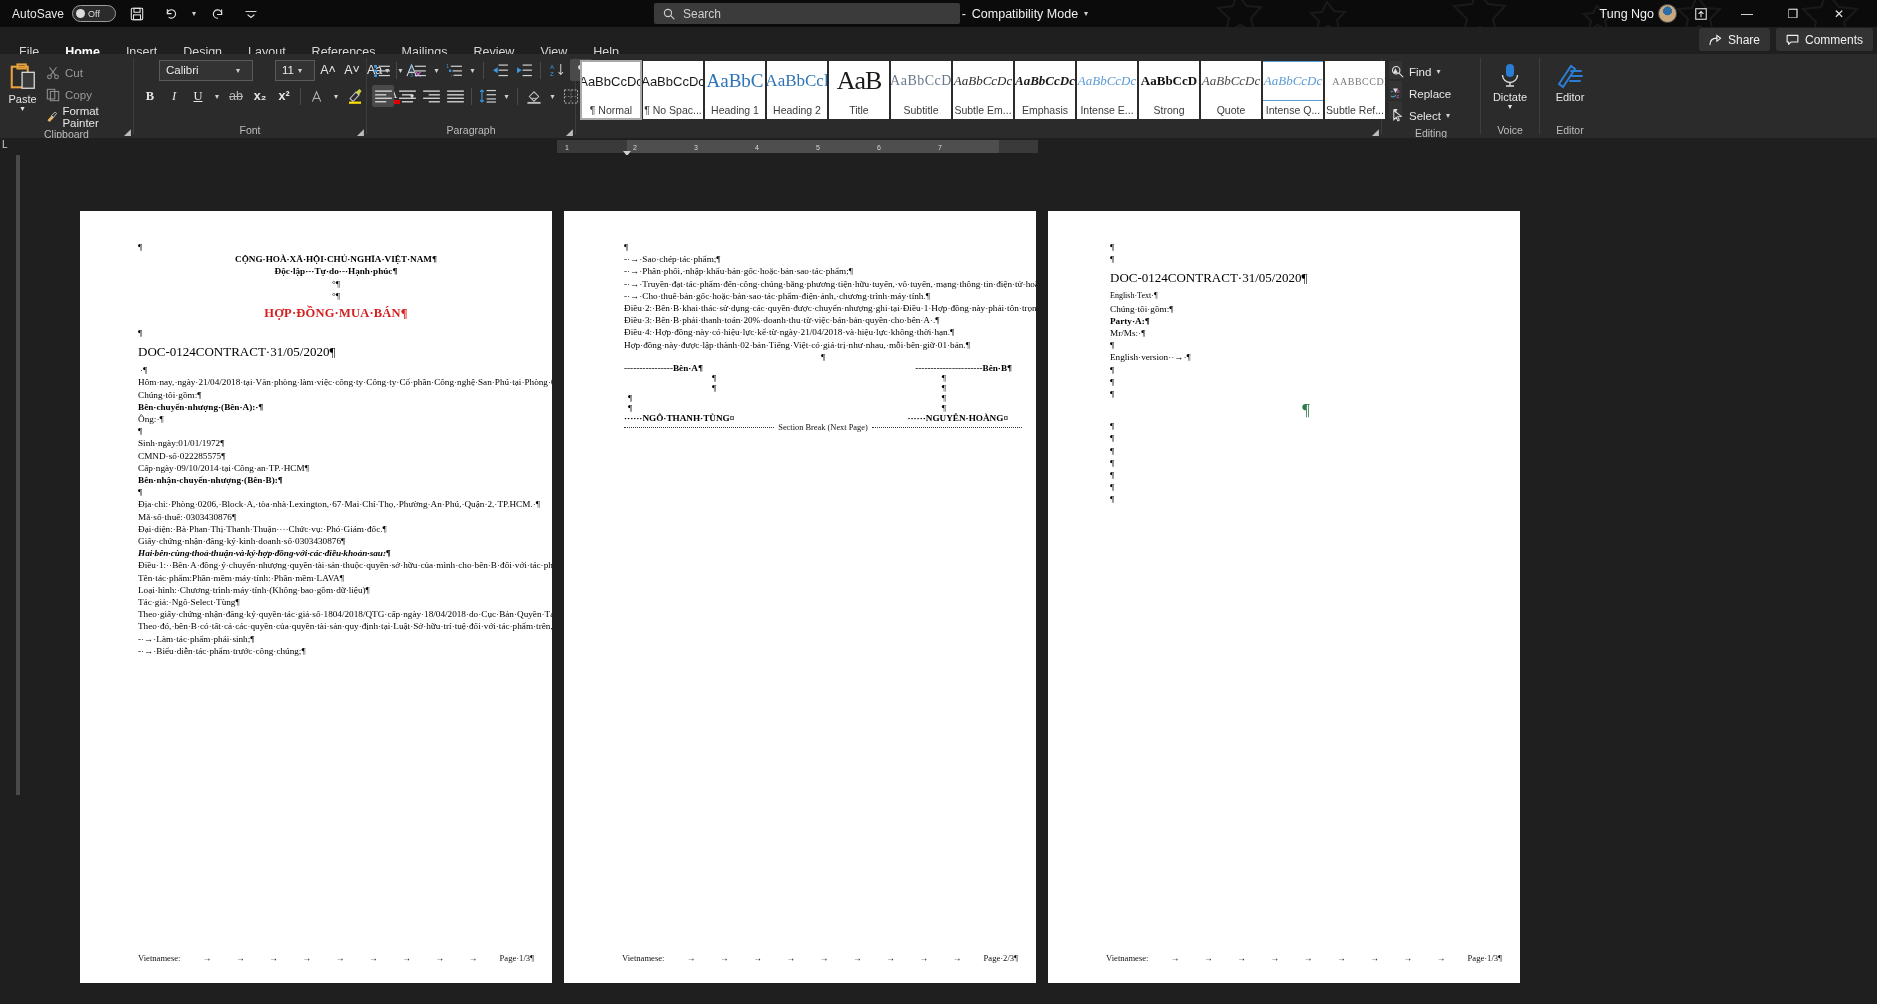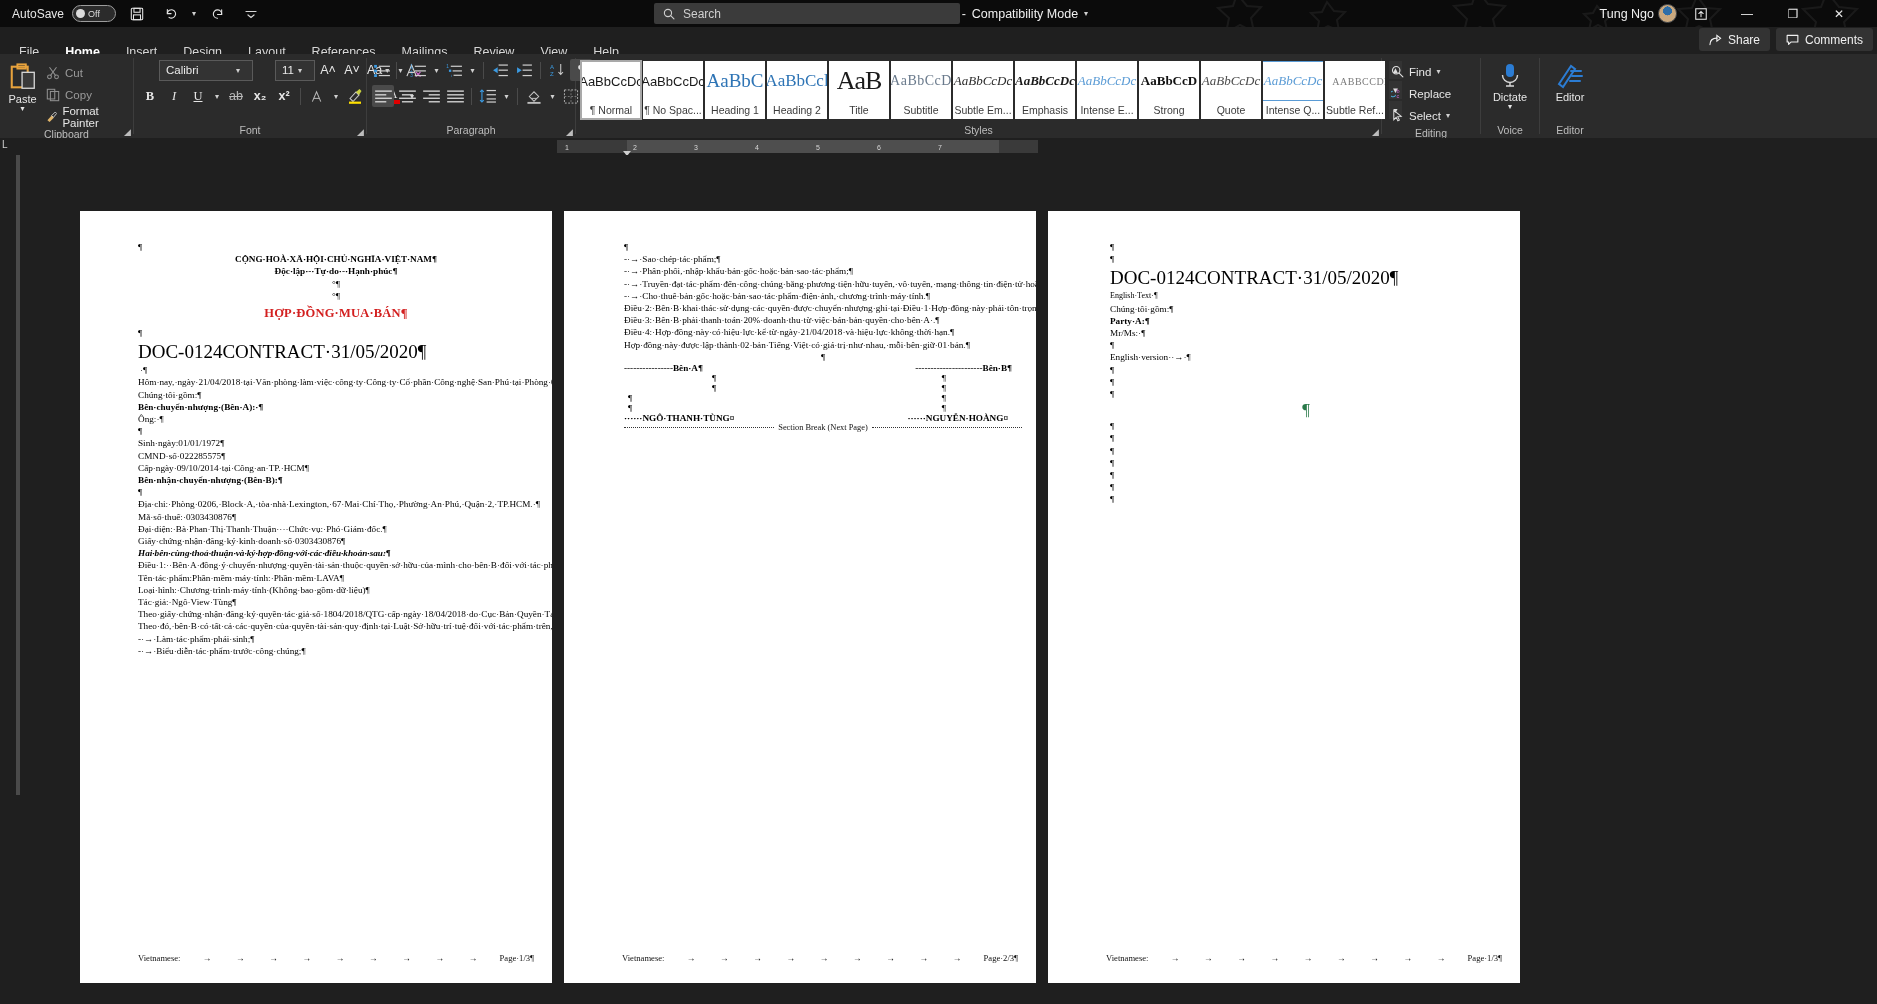--- a/index.html
+++ b/index.html
@@ -179,21 +179,21 @@
     overflow:hidden;
   }
   .page.p1 { left: 80px; }
   .page.p2 { left: 564px; }
   .page.p3 { left: 1048px; }
   .page-inner { position:absolute; left: 58px; right: 18px; top: 30px; }
   .ln { font-size: 9.2px; line-height: 12.2px; white-space:normal; }
   .ln.b { font-weight:bold; }
   .ln.i { font-style:italic; }
   .ctr { text-align:center; }
-  .ln-bignorm { font-size: 19px; line-height: 17px; }
+  .ln-bignorm { font-size: 13px; line-height: 17px; }
   .hdr-red { color:#d32020; font-weight:bold; font-size: 12.5px; text-align:center; letter-spacing:.2px;}
   .hdr-green { color:#20a060; font-weight:bold; font-size: 23px; text-align:center;}
 
   .footer-row {
     position:absolute; left: 58px; right: 18px; bottom: 20px;
     display:flex; align-items:center; font-size: 8.6px; color:#111;
     font-family:"Liberation Serif", serif;
   }
   .footer-row .arrows { flex:1; display:flex; justify-content:space-around; padding: 0 10px; }
   .sec-break {
@@ -625,21 +625,20 @@
             <div class="style-prev" style="font-size:10px;color:#7a7a7a;letter-spacing:.5px;margin-left:13px;">AABBCCDE</div>
             <div class="style-name">Subtle Ref...</div>
           </div>
         </div>
       <div class="gallery-nav">
         <div>▲</div>
         <div>▼</div>
         <div>▾</div>
       </div>
     </div>
-    <div class="rgroup-label">Styles</div>
     <div class="dlg-launcher">◢</div>
   </div>
   <div class="rgroup-sep"></div>
 
   <div class="rgroup" style="width:98px;">
     <div class="rgroup-body">
       <div class="editing-col">
         <div class="smallcmd enabled">
           <svg width="13" height="13" viewBox="0 0 14 14" fill="none" stroke="#e0e0e0" stroke-width="1.2">
             <circle cx="5.6" cy="5.6" r="4"></circle>
@@ -739,21 +738,21 @@
           <div class="ln b">Bên·nhận·chuyển·nhượng·(Bên·B):¶</div>
           <div class="ln">¶</div>
           <div class="ln">Địa·chỉ:·Phòng·0206,·Block·A,·tòa·nhà·Lexington,·67·Mai·Chí·Thọ,·Phường·An·Phú,·Quận·2,·TP.HCM.·¶</div>
           <div class="ln">Mã·số·thuế:·0303430876¶</div>
           <div class="ln">Đại·diện:·Bà·Phan·Thị·Thanh·Thuận····Chức·vụ:·Phó·Giám·đốc.¶</div>
           <div class="ln">Giấy·chứng·nhận·đăng·ký·kinh·doanh·số·0303430876¶</div>
           <div class="ln b i">Hai·bên·cùng·thoả·thuận·và·ký·hợp·đồng·với·các·điều·khoản·sau:¶</div>
           <div class="ln">Điều·1:··Bên·A·đồng·ý·chuyển·nhượng·quyền·tài·sản·thuộc·quyền·sở·hữu·của·mình·cho·bên·B·đối·với·tác·phẩm·dưới·đây:¶</div>
           <div class="ln">Tên·tác·phẩm:Phần·mềm·máy·tính:·Phần·mềm·LAVA¶</div>
           <div class="ln">Loại·hình:·Chương·trình·máy·tính·(Không·bao·gồm·dữ·liệu)¶</div>
-          <div class="ln">Tác·giả:·Ngô·View·Tùng¶</div>
+          <div class="ln">Tác·giả:·Ngô·Select·Tùng¶</div>
           <div class="ln">Theo·giấy·chứng·nhận·đăng·ký·quyền·tác·giả·số·1804/2018/QTG·cấp·ngày·18/04/2018·do·Cục·Bản·Quyền·Tác·giả·cấp.¶</div>
           <div class="ln">Theo·đó,·bên·B·có·tất·cả·các·quyền·của·quyền·tài·sản·quy·định·tại·Luật·Sở·hữu·trí·tuệ·đối·với·tác·phẩm·trên,·cụ·thể·là·các·quyền·dưới·đây:¶</div>
           <div class="ln">-·→·Làm·tác·phẩm·phái·sinh;¶</div>
           <div class="ln">-·→·Biểu·diễn·tác·phẩm·trước·công·chúng;¶</div>
         </div>
         <div class="footer-row">
           <span>Vietnamese:</span>
           <span class="arrows">
             <span>→</span>
             <span>→</span>

